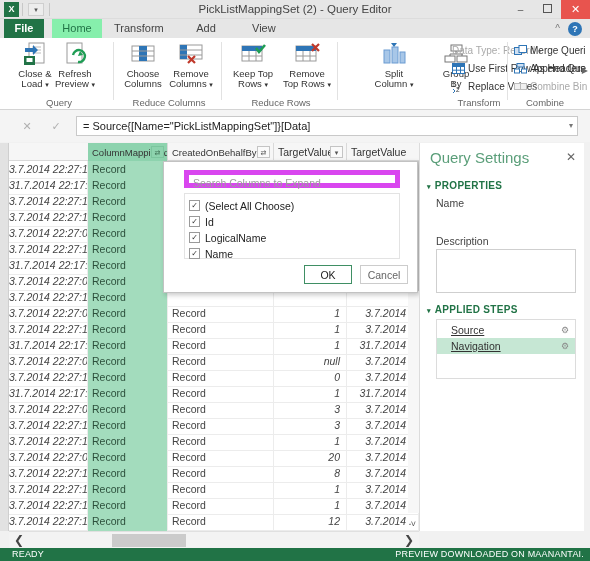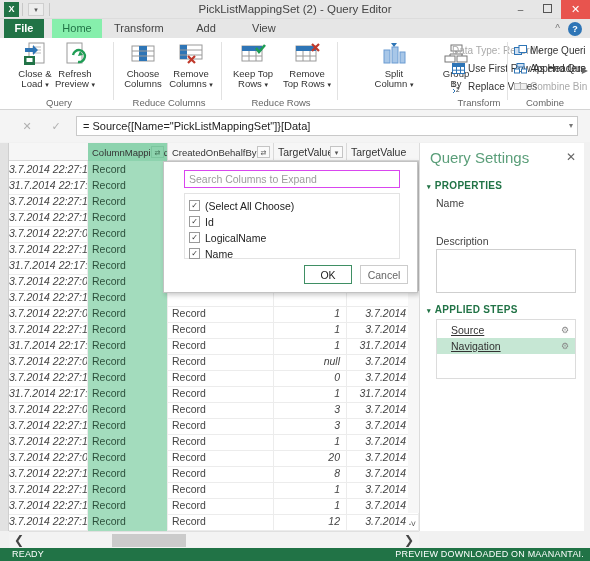--- a/index.html
+++ b/index.html
@@ -112,21 +112,21 @@
      text-align:center; line-height:16px; font-size:12px; color:#444; }
   .hs-right { position:absolute; right:2px; top:0; width:16px; height:17px;
      text-align:center; line-height:16px; font-size:12px; color:#444; }
   .hs-thumb { position:absolute; left:103px; top:2px; width:74px; height:13px; background:#cbcbcb; }
 
   
   .dlg { position:absolute; left:163px; top:161px; width:255px; height:132px;
      background:#fff; border:1px solid #c2c2c2;
      box-shadow:2px 2px 5px rgba(0,0,0,.22); }
   .dlg-search { position:absolute; left:20px; top:8px; width:216px; height:18px;
-     border:1px solid #d946ef; background:#fff; }
+     border:5px solid #d946ef; background:#fff; }
   .dlg-search .ph { position:absolute; left:4px; top:0; height:17px; line-height:17px;
      font-size:10.5px; color:#9c9c9c; }
   .dlg-list { position:absolute; left:20px; top:31px; width:216px; height:66px;
      border:1px solid #e3e3e3; background:#fff; }
   .ditem { position:absolute; left:4px; height:16px; line-height:16px; font-size:10.5px; color:#222; }
   .dchk { position:absolute; left:0; top:2px; width:11px; height:11px;
      border:1px solid #9a9a9a; background:#fff; font-size:8px; line-height:10px;
      text-align:center; color:#333; }
   .ditem .dlbl { margin-left:16px; }
   .dbtn { position:absolute; top:103px; height:19px; line-height:19px;

